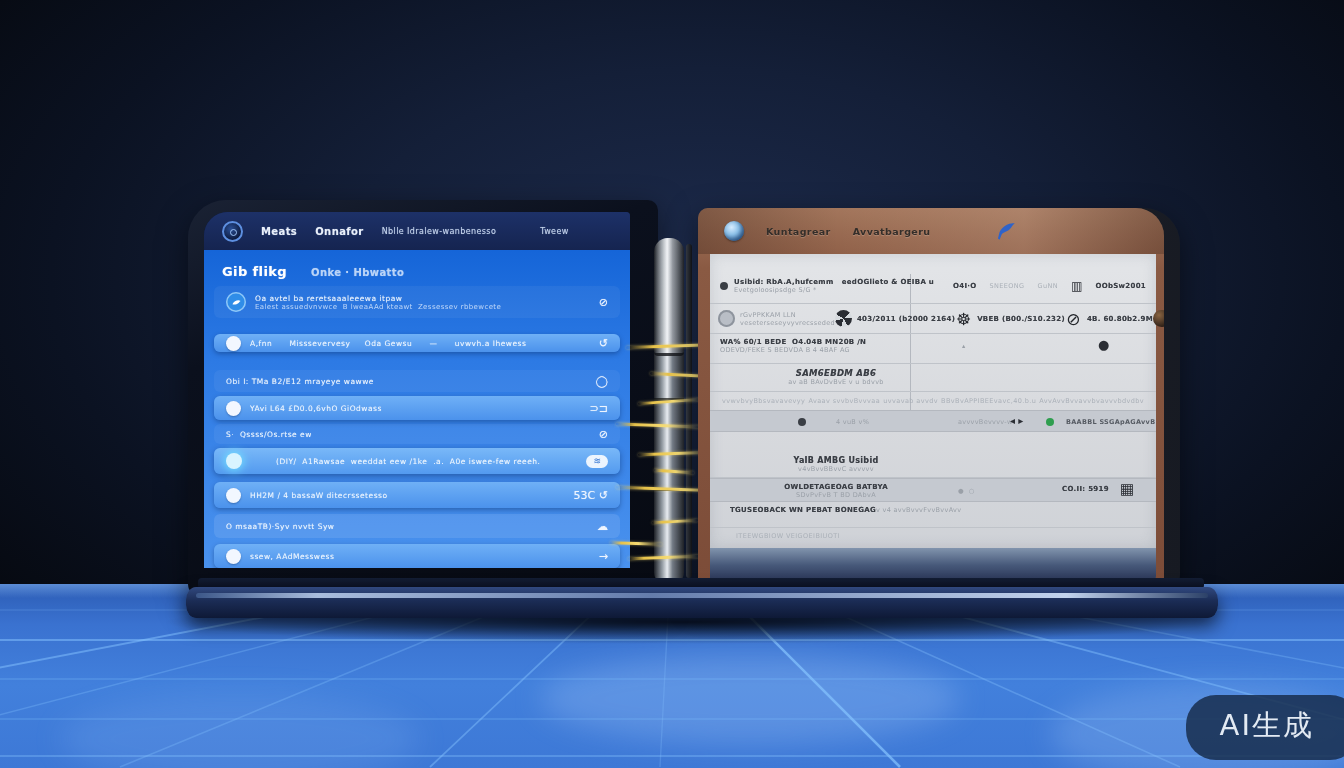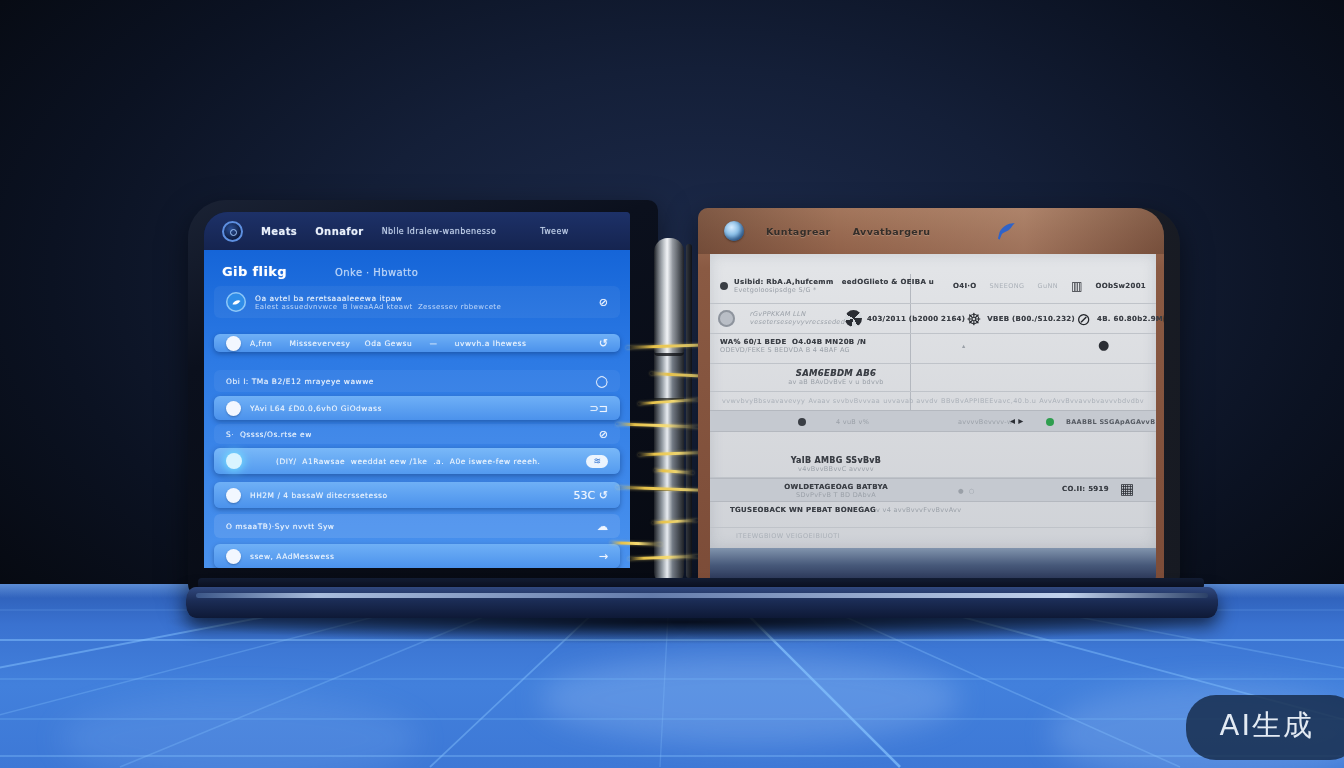--- a/index.html
+++ b/index.html
@@ -38,21 +38,21 @@
   .app-logo::after { content:""; position:absolute; left:6px; top:6px; width:5px; height:5px;
                      border-radius:50%; border:1.5px solid #9cc2f5; }
   .ls-nav-item { color:#e9eff9; font-size:10px; font-weight:bold; letter-spacing:.4px;
                  text-shadow:0 0 1px rgba(200,220,255,.6); white-space:nowrap; }
   .ls-nav-item.dim { font-weight:normal; font-size:8px; color:#c3d2ea; }
   .ls-nav-item.last { margin-left:26px; }
   .ls-body { position:absolute; left:0; top:38px; width:100%; height:318px;
              background: linear-gradient(180deg,#1565d8 0%, #2d7ae4 35%, #4a92ee 100%); }
   .ls-tabs { position:absolute; left:18px; top:14px; display:flex; gap:24px; align-items:baseline; }
   .ls-tab { color:#ffffff; font-size:13px; font-weight:bold; letter-spacing:.4px; text-shadow:0 0 1px rgba(255,255,255,.55); }
-  .ls-tab.inactive { font-size:10px; font-weight:normal; color:#d6e7fd; opacity:.85;margin-left:24px; }
+  .ls-tab.inactive { font-size:10px; font-weight:bold; color:#d6e7fd; opacity:.85; }
 
   .lrow { position:absolute; left:10px; width:406px; border-radius:6px;
           display:flex; align-items:center; gap:9px; padding:0 12px; }
   .lrow.flat   { background: rgba(255,255,255,.05); }
   .lrow.raised { background: linear-gradient(180deg,#6fb0f6 0%, #4b92ec 100%);
                  box-shadow: 0 2px 5px rgba(0,25,70,.35); }
   .lrow.selected { background: linear-gradient(180deg,#79b8f8 0%, #539aef 100%);
                    box-shadow: 0 2px 6px rgba(0,25,70,.4); gap: 34px; }
   .badge { flex:0 0 auto; border-radius:50%; display:flex; align-items:center; justify-content:center; }
   .badge.bird { width:20px; height:20px; background:#2f8de8; box-shadow:inset 0 0 0 1.5px #8fc6f7; }
@@ -304,21 +304,21 @@
             <span style="margin-left:auto;display:flex;align-items:center;gap:13px;">
               <span class="ptxt">O4I·O</span>
               <span class="pfaint">SNEEONG</span>
               <span class="pfaint">GuNN</span>
               <span class="picon">▥</span>
               <span class="ptxt">OObSw2001</span>
             </span>
           </div>
 
           <div class="prow line" style="top:50px;height:30px;display:flex;align-items:center;justify-content:space-between;padding:0 8px;">
-            <span style="display:flex;align-items:flex-start;gap:15px;font-style:italic;">
+            <span style="display:flex;align-items:center;gap:5px;">
               <span class="cell-icon ci-disc"></span>
               <span style="display:flex;flex-direction:column;">
                 <span class="psub">rGvPPKKAM LLN</span>
                 <span class="psub">veseterseseyvyvrecsseded</span>
               </span>
             </span>
             <span style="display:flex;align-items:center;gap:5px;">
               <span class="cell-icon ci-fan"></span>
               <span class="ptxt">403/2011 (b2000 2164)</span>
             </span>
@@ -364,21 +364,21 @@
             <span class="dark-dot" style="position:absolute;left:88px;top:7px;"></span>
             <span class="psub" style="position:absolute;left:126px;top:7px;">4 vuB v%</span>
             <span class="psub" style="position:absolute;left:248px;top:7px;">avvvvBevvvv-w</span>
             <span class="picon" style="position:absolute;left:300px;top:5px;font-size:10px;">◂ ▸</span>
             <span class="green-dot" style="position:absolute;left:336px;top:7px;"></span>
             <span class="ptxtnone psub" style="position:absolute;left:356px;top:7px;color:#565b63;font-weight:bold;">BAABBL SSGApAGAvvB</span>
           </div>
 
           <div class="prow line" style="top:198px;height:26px;">
             <span style="position:absolute;left:36px;top:4px;width:180px;text-align:center;display:flex;flex-direction:column;">
-              <span class="ptxt" style="font-size:8px;">YaIB AMBG SSvBvB</span>
+              <span class="ptxt" style="font-size:8px;">YaIB AMBG Usibid</span>
               <span class="psub">v4vBvvBBvvC avvvvv</span>
             </span>
           </div>
 
           <div class="prow dark" style="top:224px;height:24px;">
             <span style="position:absolute;left:36px;top:4px;width:180px;text-align:center;display:flex;flex-direction:column;">
               <span class="ptxt">OWLDETAGEOAG BATBYA</span>
               <span class="psub">SDvPvFvB T BD DAbvA</span>
             </span>
             <span class="psub" style="position:absolute;left:248px;top:8px;">●  ○</span>

